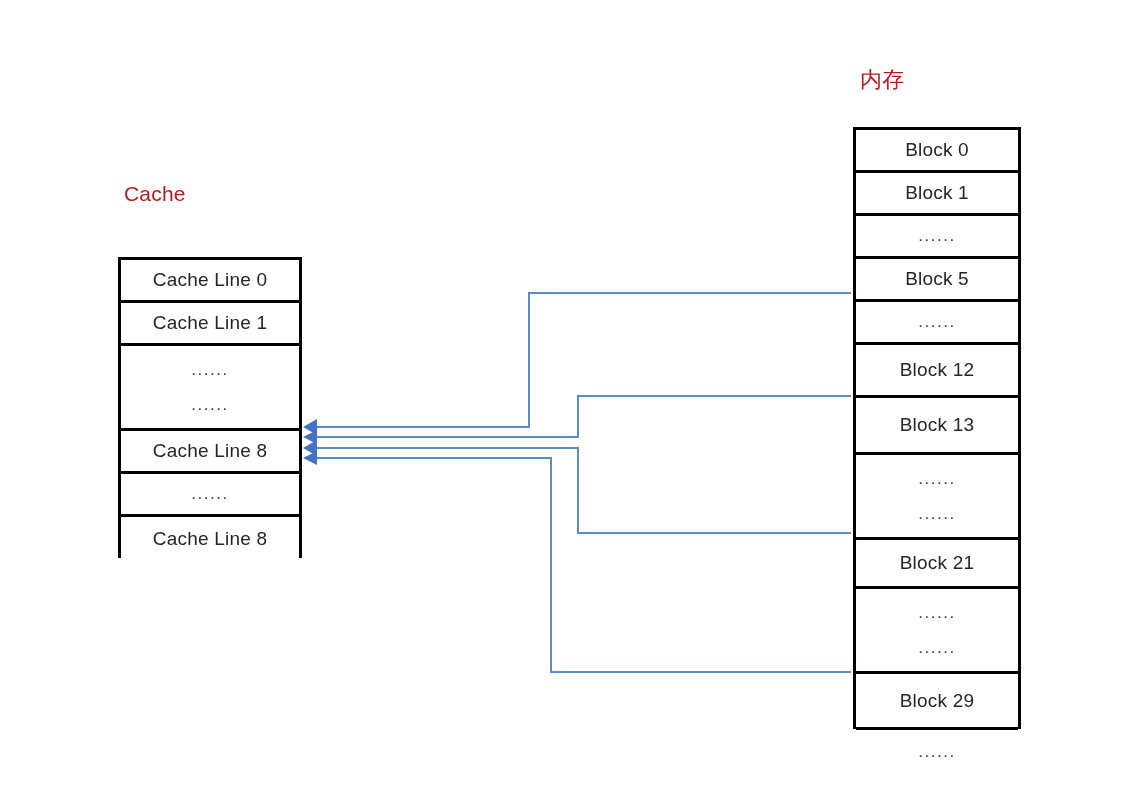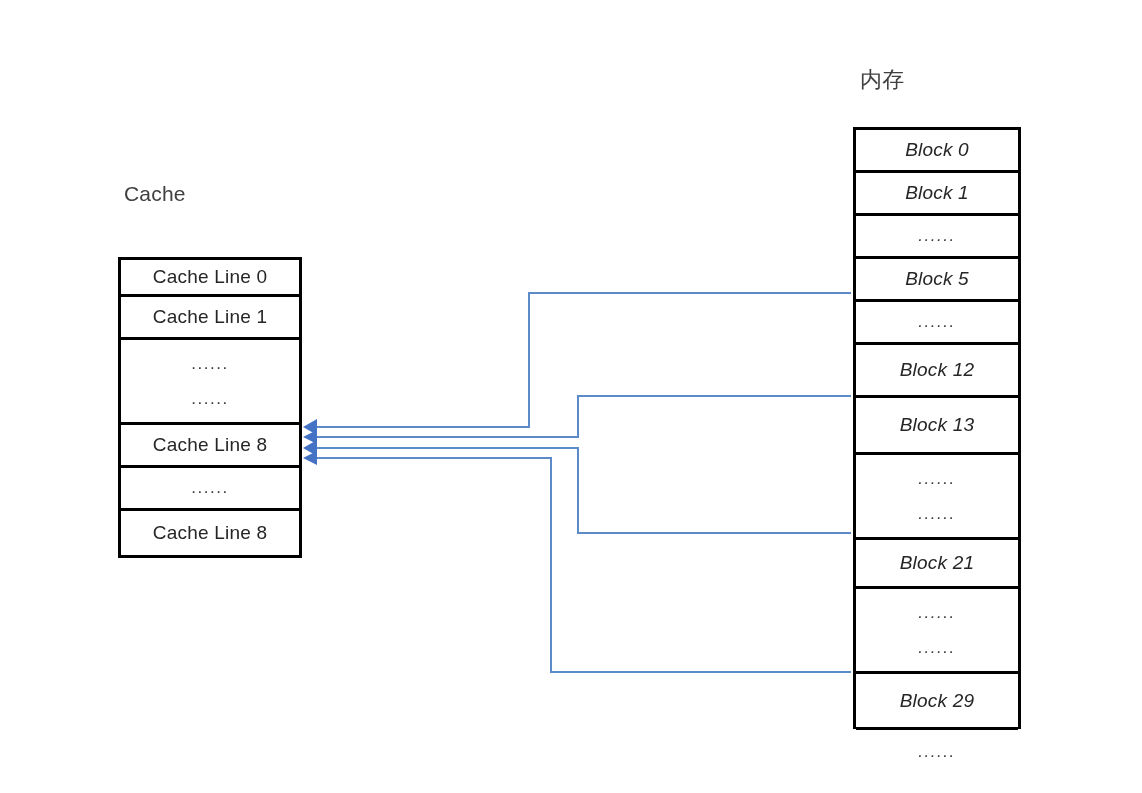--- a/index.html
+++ b/index.html
@@ -15,21 +15,21 @@
     width: 1142px;
     height: 793px;
     background: #ffffff;
     overflow: hidden;
   }
 
   
   .title {
     position: absolute;
     font-size: 21px;
-    color: #404040;
+    color: #b91c1c;
     white-space: nowrap;
     letter-spacing: 0.2px;
   }
   #cache-title { left: 124px; top: 182px; }
   #memory-title { left: 860px; top: 65px; font-size: 22px; }
 
   
   .column {
     position: absolute;
     border: 3px solid #000000;
@@ -41,21 +41,20 @@
     left: 118px;
     top: 257px;
     width: 184px;
     height: 301px;
   }
   #memory-column {
     left: 853px;
     top: 127px;
     width: 168px;
     height: 602px;
-    font-style: italic;
   }
 
   .cell {
     position: relative;
     box-sizing: border-box;
     border-bottom: 3px solid #000000;
     display: flex;
     align-items: center;
     justify-content: center;
     background: #ffffff;
@@ -101,21 +100,21 @@
 </head>
 <body>
 
 <div id="canvas">
 
   <div class="title" id="cache-title">Cache</div>
 
   <div class="title" id="memory-title">内存</div>
 
   <div class="column" id="cache-column">
-    <div class="cell" style="height:37px">
+    <div class="cell" style="height:43px">
       <span class="cell-label">Cache Line 0</span>
     </div>
     <div class="cell" style="height:43px">
       <span class="cell-label">Cache Line 1</span>
     </div>
     <div class="cell dots tall" style="height:85px">
       <span class="cell-label">......</span>
       <span class="cell-label">......</span>
     </div>
     <div class="cell" style="height:43px">

